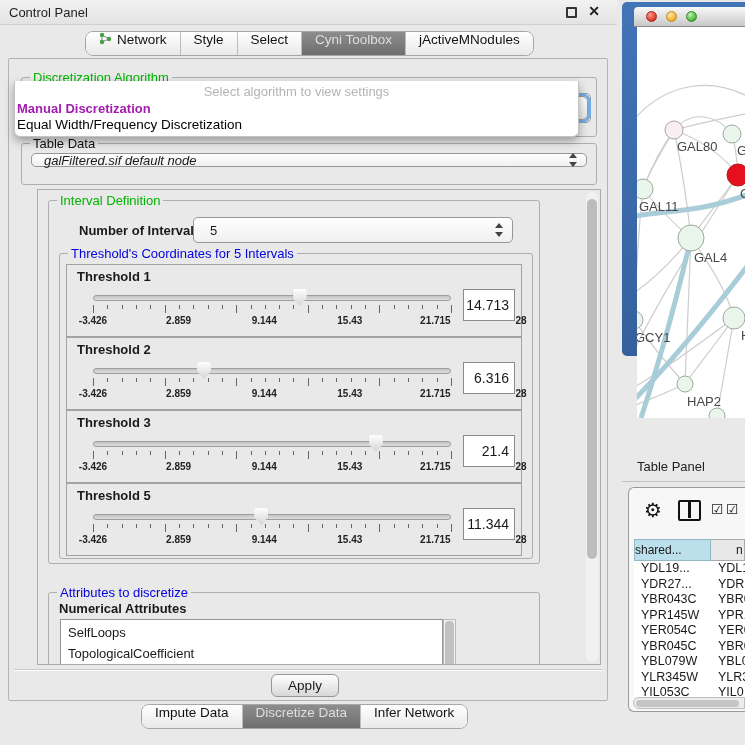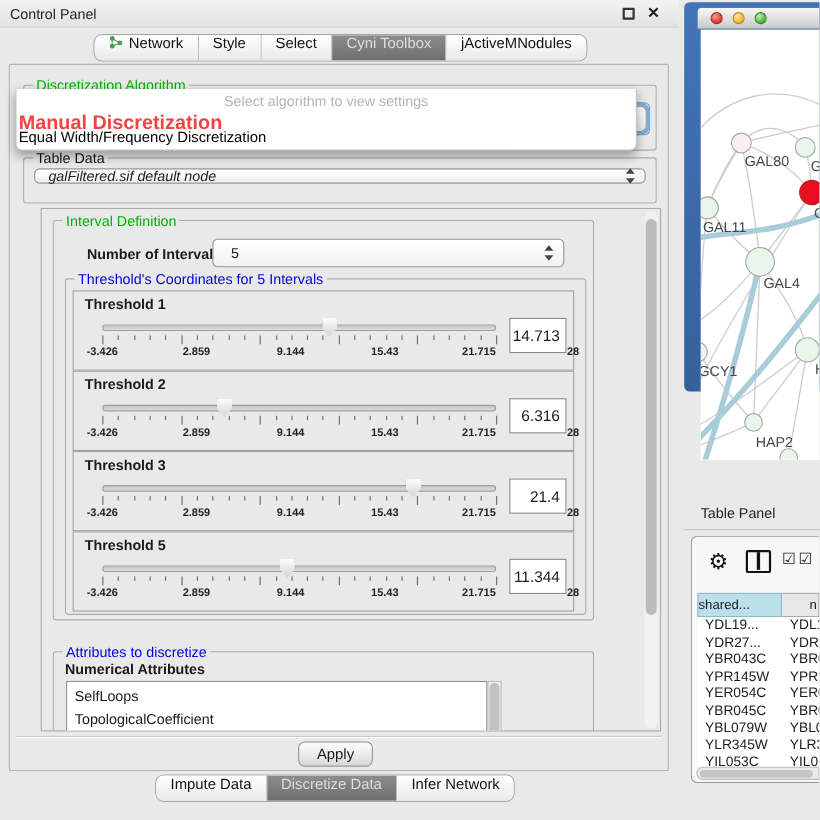--- a/index.html
+++ b/index.html
@@ -42,21 +42,21 @@
 
   
   #algo-combo { left:22px; top:34px; width:560px; height:30px; z-index:1; }
   #algo-combo .ring { position:absolute; right:2px; top:2px; width:24px; height:24px; border-radius:6px;
     box-shadow:0 0 0 3px #73aee6; background:linear-gradient(#fff,#e8e8e8); border:1px solid #9a9a9a; }
 
   #algo-popup { position:absolute; left:5px; top:22px; width:565px; height:56px; z-index:50;
     background:#fff; border:1px solid #c4c4c4; border-top:none; border-radius:0 0 6px 6px;
     box-shadow:0 4px 10px rgba(0,0,0,.35); }
   #algo-popup .prompt { position:absolute; left:0; right:0; top:3px; text-align:center; font-size:13px; color:#b4b4b4; }
-  #algo-popup .item1 { position:absolute; left:2px; top:20px; font-size:18px; font-weight:bold; color:#ef4444; }
+  #algo-popup .item1 { position:absolute; left:2px; top:20px; font-size:13px; font-weight:bold; color:#a21caf; }
   #algo-popup .item2 { position:absolute; left:2px; top:36px; font-size:13.5px; color:#000; }
 
   
   #scrollpane { position:absolute; left:28px; top:130px; width:564px; height:476px;
     border:1px solid #ababab; overflow:hidden; background:#e9e9e9; }
   #sp-scrollbar { position:absolute; right:2px; top:2px; width:12px; height:470px;
     background:#f1f1f1; border-radius:6px; }
   #sp-thumb { position:absolute; left:1px; top:7px; width:10px; height:360px; background:#bcbcbc; border-radius:5px; cursor:pointer; }
 
   .thr-panel { position:absolute; left:6px; width:456px; height:73px; border:1px solid #a2a2a2; background:#e9e9e9; }

